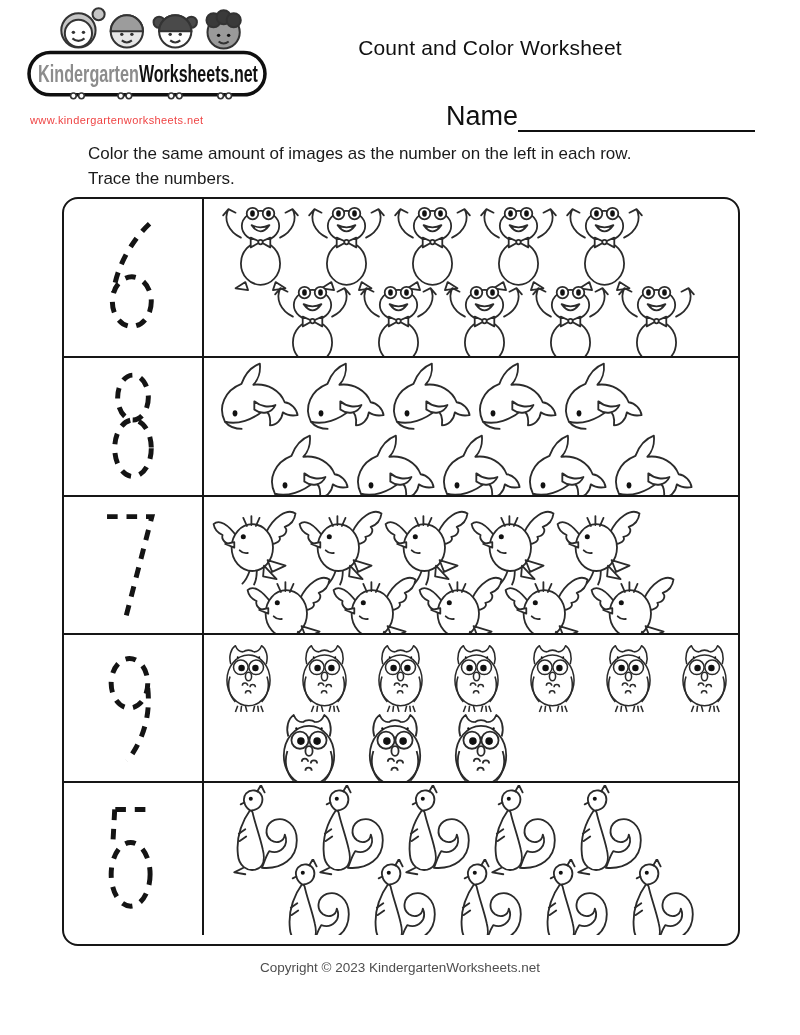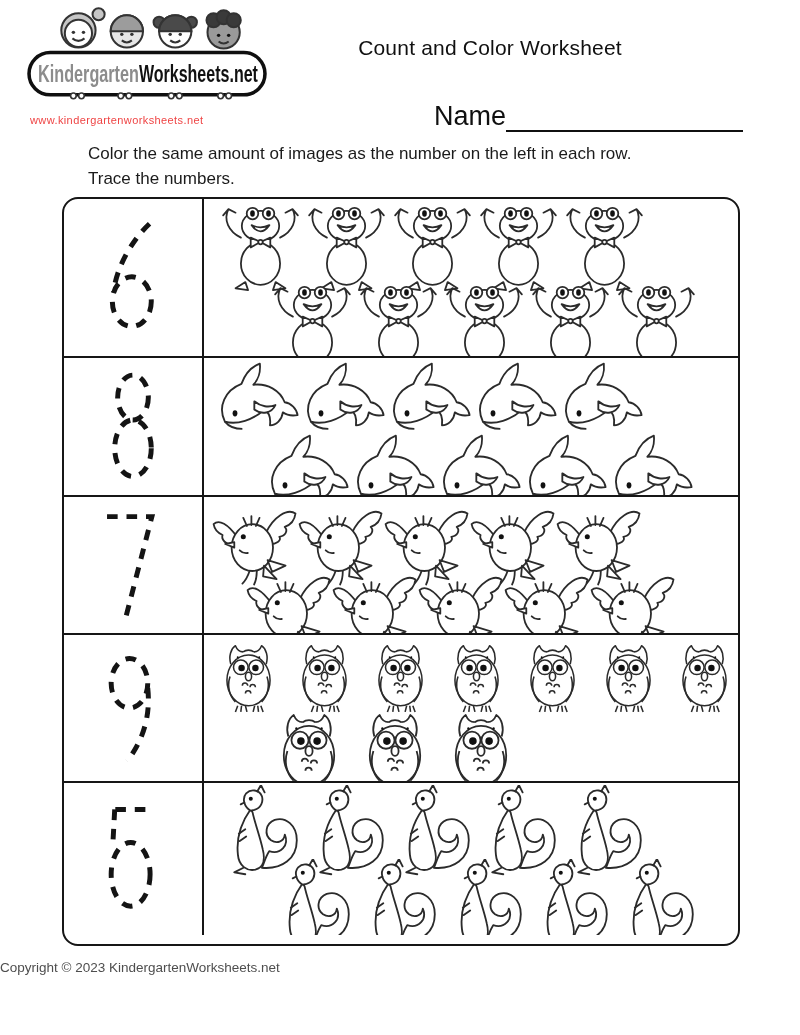--- a/index.html
+++ b/index.html
@@ -7,21 +7,21 @@
        font-family:"Liberation Sans",sans-serif;color:#161616;}
 
   
   .logo{position:absolute;left:26px;top:0;width:242px;height:104px;}
   .logo svg{display:block;}
   .site-url{position:absolute;left:30px;top:114px;font-size:11px;color:#ef4444;letter-spacing:.4px;}
 
   
   .title{position:absolute;left:272px;top:36px;width:436px;text-align:center;
          font-size:21px;font-weight:400;color:#101010;letter-spacing:.2px;}
-  .name-row{position:absolute;left:434px;top:101px;font-size:27px;color:#101010;white-space:nowrap;}
+  .name-row{position:absolute;left:446px;top:101px;font-size:27px;color:#101010;white-space:nowrap;}
   .name-line{display:inline-block;width:237px;border-bottom:2px solid #101010;height:27px;vertical-align:bottom;}
 
   
   .instructions{position:absolute;left:88px;top:141px;font-size:17px;line-height:25px;color:#1b1b1b;}
 
   
   .ws-table{position:absolute;left:62px;top:197px;width:678px;height:749px;box-sizing:border-box;
             border:2.5px solid #161616;border-radius:16px;overflow:hidden;background:#fff;}
   .ws-row{display:flex;box-sizing:border-box;overflow:hidden;}
   .ws-row + .ws-row{border-top:2px solid #161616;}
@@ -52,21 +52,21 @@
   .row-owl .line-top{margin:3px 0 0 6px;}
   .row-owl .line-bottom{margin:-9px 0 0 60px;}
   .row-owl .line-bottom .animal-icon{width:90px;height:90px;margin-right:-4px;}
 
   .row-squirrel{height:154px;}
   .row-squirrel .animal-icon{width:92px;height:92px;margin-right:-6px;}
   .row-squirrel .line-top{margin:2px 0 0 10px;}
   .row-squirrel .line-bottom{margin:-18px 0 0 62px;}
 
   
-  .footer{position:absolute;left:0;right:0;top:958px;
+  .footer{position:absolute;left:0;right:0;top:958px;text-align:center;
           color:#4e4e4e;font-size:13.5px;line-height:20px;}
 
   .defs-svg{position:absolute;width:0;height:0;overflow:hidden;}
 </style>
 </head>
 <body>
 
 <svg class="defs-svg" aria-hidden="true">
   <defs>
     <symbol id="num-6" viewBox="0 0 60 100">

